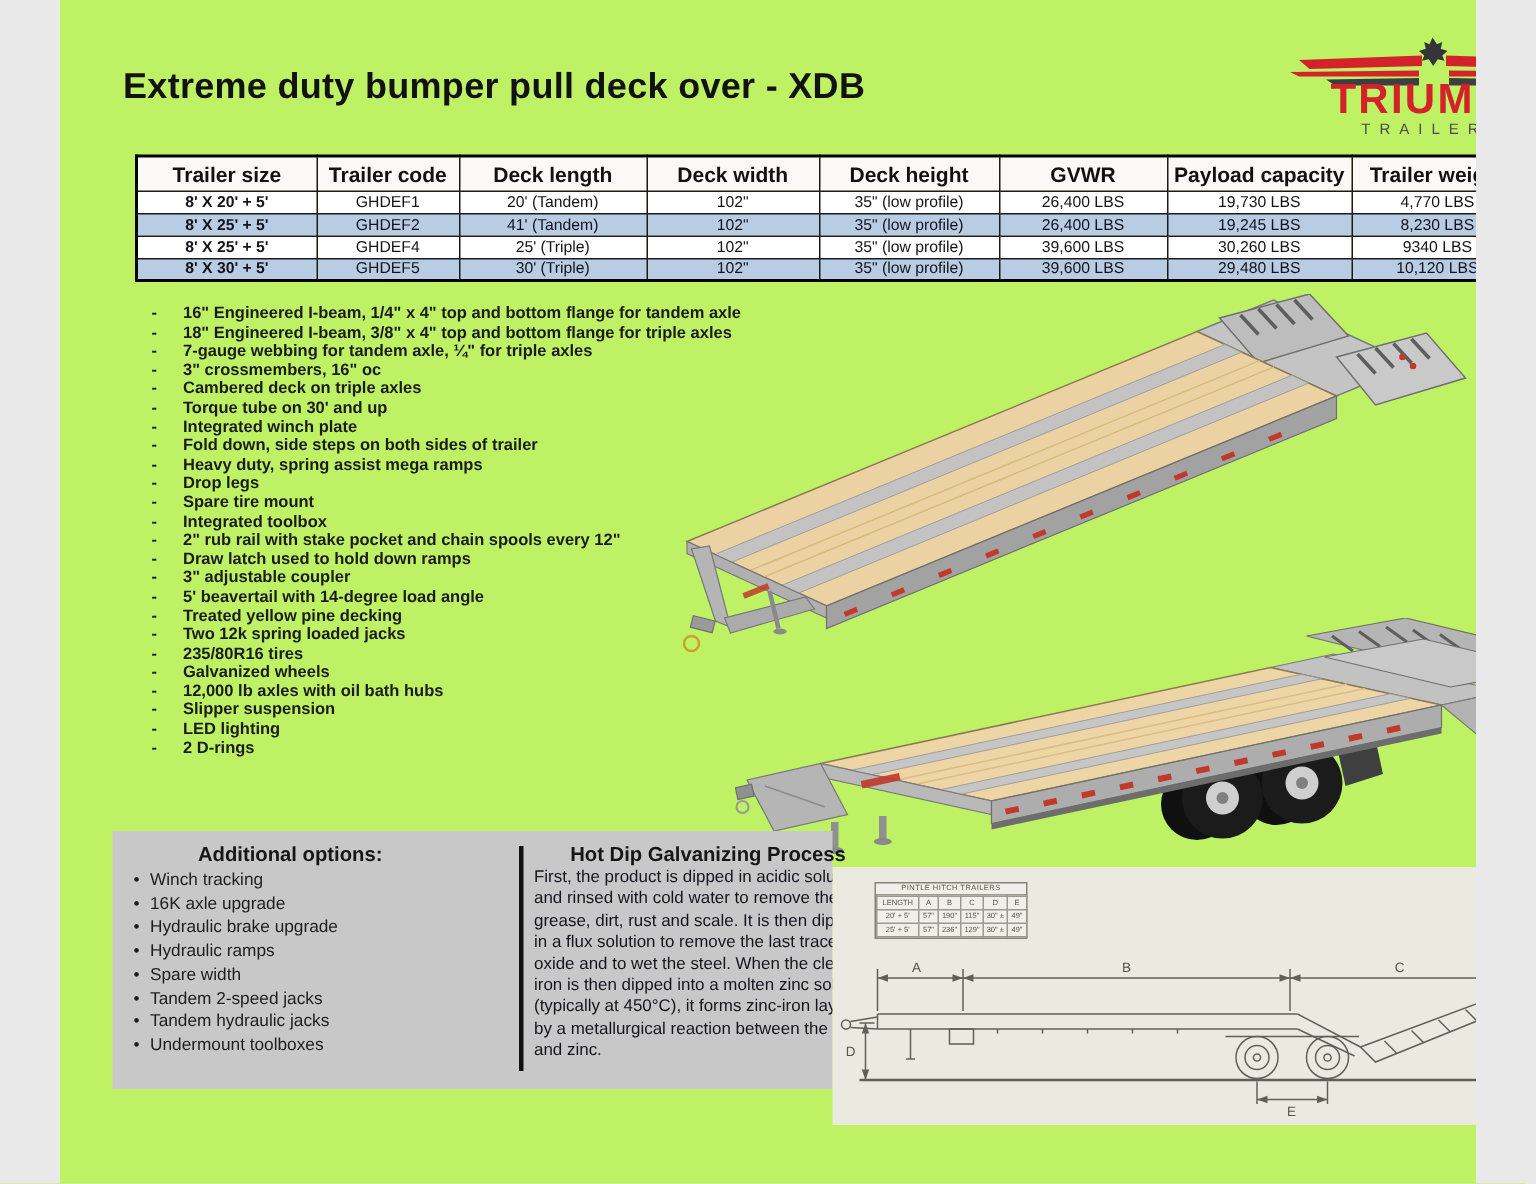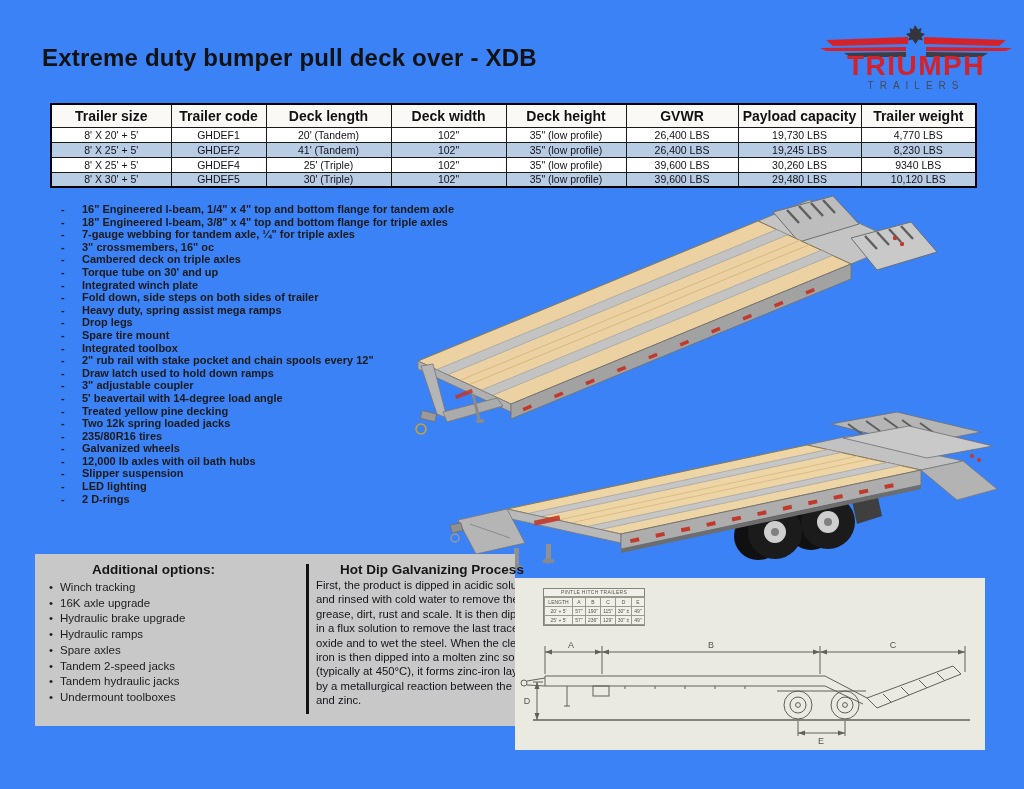--- a/index.html
+++ b/index.html
@@ -1,28 +1,28 @@
 <!DOCTYPE html>
 <html><head>
 <meta charset="utf-8">
 <style>
   * { margin:0; padding:0; box-sizing:border-box; }
   body { background:#e9e9e9; font-family:"Liberation Sans", sans-serif; }
-  #page { position:relative; width:1024px; height:789px; background:#3b82f6; overflow:hidden; margin:0 auto;padding-left:12px; }
+  #page { position:relative; width:944px; height:789px; background:#bef264; overflow:hidden; margin:0 auto;padding-left:12px; }
 
   
   #title { position:absolute; left:42px; top:44px; font-size:24px; font-weight:bold; color:#121212; letter-spacing:0.2px; }
   #logo { position:absolute; left:818px; top:24px; }
 
   
   #spec-table { position:absolute; left:50px; top:103px; width:925px; border-collapse:collapse; border:2px solid #000; table-layout:fixed; }
   #spec-table th { border:1px solid #1a1a1a; background:#faf9f6; font-size:14px; font-weight:bold; height:23px; padding:1px 2px; color:#111; }
   #spec-table td { border:1px solid #1a1a1a; font-size:10.5px; text-align:center; height:15px; padding:0 2px; color:#13131c; background:#fff; }
   #spec-table tbody tr:nth-child(even) td { background:#b8cce4; }
-  #spec-table td:first-child { font-weight:normal; }
+  #spec-table td:first-child { font-weight:bold; }
 
   
   #features { position:absolute; left:55px; top:203px; width:420px; list-style:none; }
   #features li { position:relative; padding-left:27px; font-size:11px; font-weight:bold; line-height:12.6px; color:#1b1b1b; }
   #features li::before { content:"-"; position:absolute; left:6px; }
 
   
   #trailer-top { position:absolute; left:403px; top:196px; }
   #trailer-bottom { position:absolute; left:450px; top:412px; }
 
@@ -284,21 +284,21 @@
   </svg>
 
   <div id="gray-strip">
     <div id="options">
       <h2>Additional options:</h2>
       <ul>
           <li>Winch tracking</li>
           <li>16K axle upgrade</li>
           <li>Hydraulic brake upgrade</li>
           <li>Hydraulic ramps</li>
-          <li>Spare axles</li>
+          <li>Spare width</li>
           <li>Tandem 2-speed jacks</li>
           <li>Tandem hydraulic jacks</li>
           <li>Undermount toolboxes</li>
         </ul>
     </div>
     <div id="strip-divider"></div>
     <div id="galv">
       <h2>Hot Dip Galvanizing Process</h2>
       <p>First, the product is dipped in acidic solution and rinsed with cold water to remove the grease, dirt, rust and scale. It is then dipped in a flux solution to remove the last traces of oxide and to wet the steel. When the clean iron is then dipped into a molten zinc solution (typically at 450°C), it forms zinc-iron layers by a metallurgical reaction between the iron and zinc.</p>
     </div>

